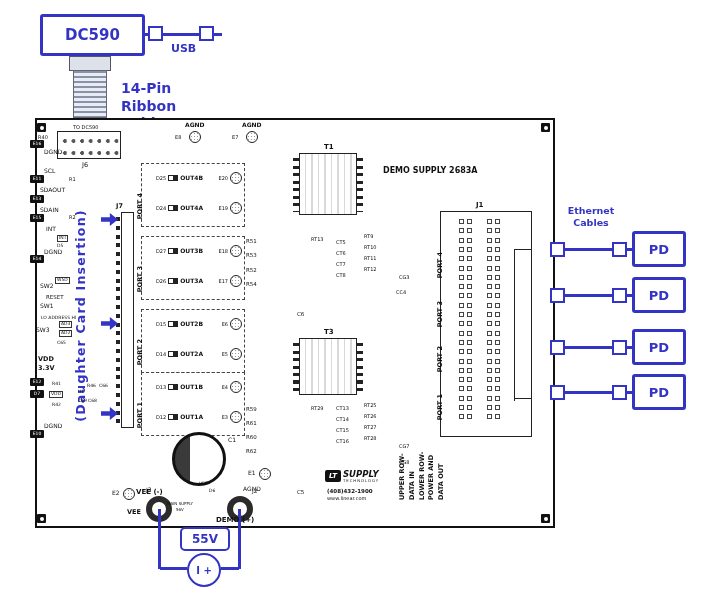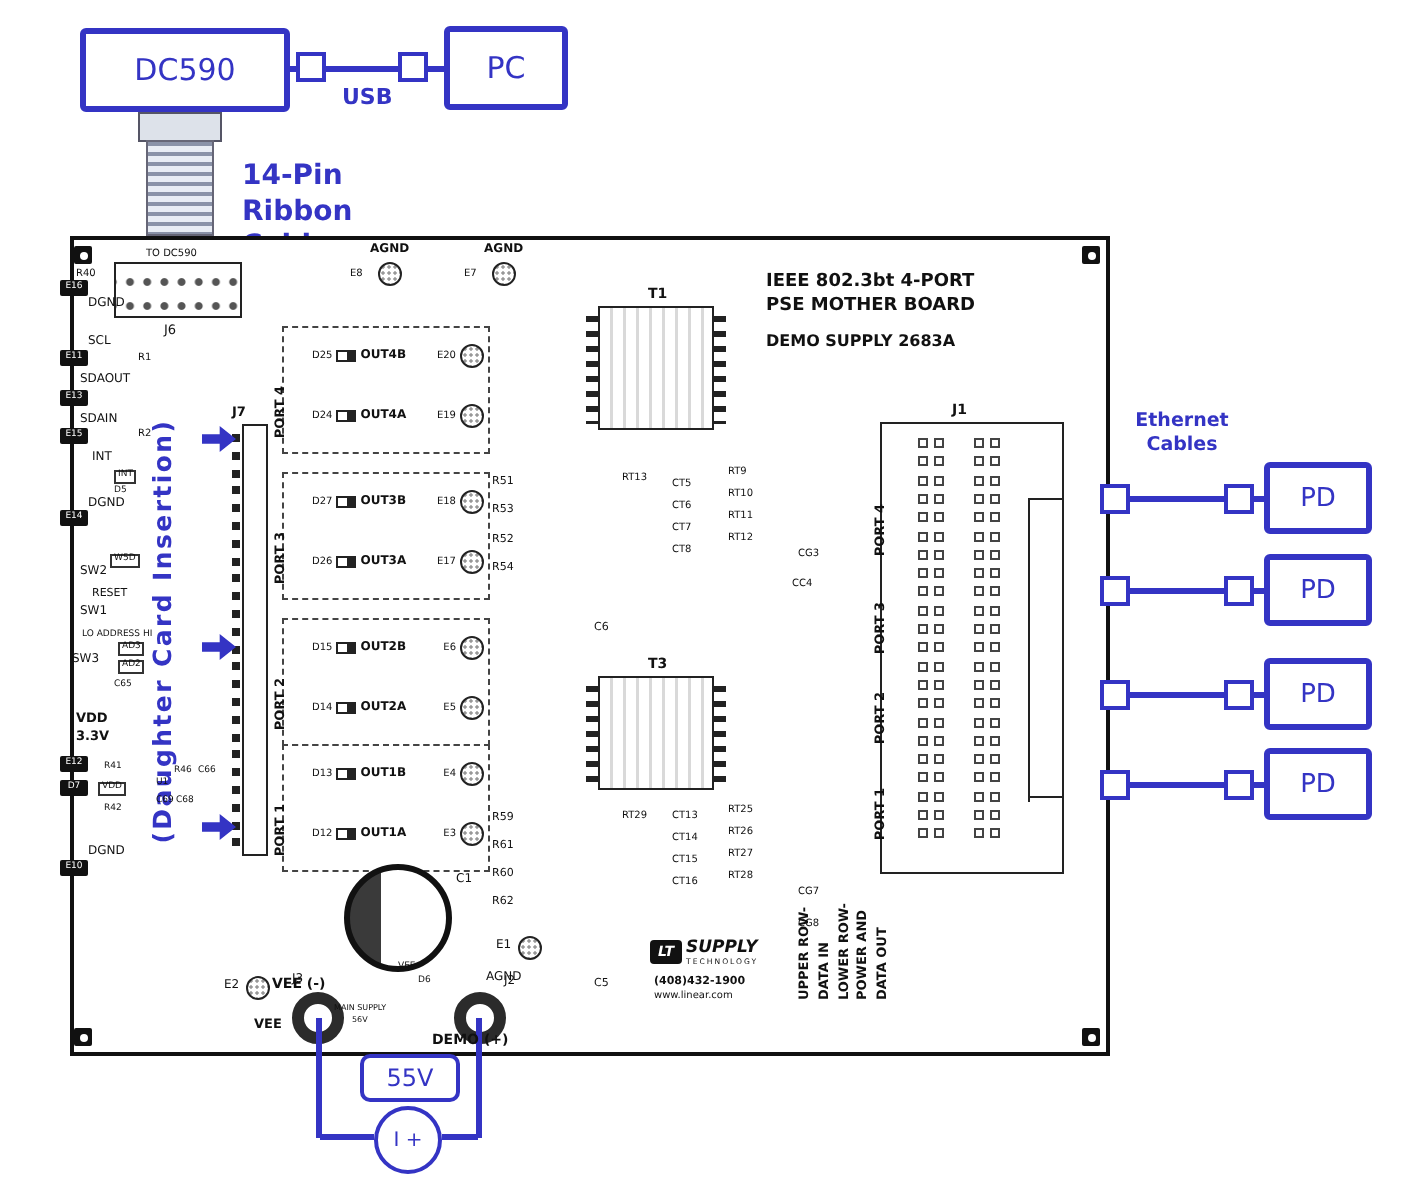--- a/index.html
+++ b/index.html
@@ -1,21 +1,21 @@
 <!DOCTYPE html>
 <html style="--acc: #3434c4;"><head>
 <meta charset="utf-8">
 <style>
   :root{ --acc:#3434c4; }
   *{margin:0;padding:0;box-sizing:border-box;}
   body{background:#fff;font-family:"DejaVu Sans",sans-serif;color:#111;}
   .canvas{position:relative;width:713px;height:597px;background:#fff;overflow:hidden;}
   .abs{position:absolute;}
   .bluebox{position:absolute;border:3px solid var(--acc);border-radius:3px;background:#fff;color:var(--acc);
-           font-weight:normal;display:flex;align-items:center;justify-content:center;text-align:right;}
+           font-weight:bold;display:flex;align-items:center;justify-content:center;text-align:right;}
   .bline{position:absolute;background:var(--acc);}
   .bsq{position:absolute;width:15px;height:15px;border:2.5px solid var(--acc);background:#fff;}
   .bluetext{position:absolute;color:var(--acc);font-weight:bold;white-space:pre-line;line-height:1.25;}
   .board{position:absolute;left:35px;top:118px;width:520px;height:410px;border:2px solid #111;background:#fff;}
   .hole{position:absolute;width:9px;height:9px;background:#111;border-radius:1px;}
   .hole::after{content:"";position:absolute;left:2.5px;top:2.5px;width:4px;height:4px;border-radius:50%;background:#fff;}
   .lbl{position:absolute;font-size:6px;line-height:1.1;white-space:nowrap;color:#111;}
   .lbl.b{font-weight:bold;}
   .lbl.bx{border:0.8px solid #333;padding:0 1px;background:#fff;}
   .epad{position:absolute;width:14px;height:8px;background:#111;color:#fff;font-size:4.5px;line-height:8px;text-align:center;border-radius:1px;}
@@ -49,38 +49,35 @@
 </head>
 <body>
 
 <div class="canvas">
 
   <div class="bluebox" style="left:40px;top:14px;width:105px;height:42px;font-size:15px">DC590</div>
   <div class="bline" style="left:145px;top:33px;width:77px;height:2.5px"></div>
   <div class="bsq" style="left:148px;top:26px"></div>
   <div class="bsq" style="left:199px;top:26px"></div>
   <div class="bluetext" style="left:171px;top:42px;font-size:11px">USB</div>
-  <div class="bluebox" style="left:222px;top:13px;width:62px;height:42px;font-size:15px">PC</div>
 
   <div class="ribbonhead"></div>
   <div class="ribbon"></div>
   <div class="bluetext" style="left:121px;top:80px;font-size:14px">14-Pin
 Ribbon
 Cable</div>
 
   <div class="board"></div>
   <div class="hole" style="left:37px;top:123px"></div>
   <div class="hole" style="left:541px;top:123px"></div>
   <div class="hole" style="left:37px;top:514px"></div>
   <div class="hole" style="left:541px;top:514px"></div>
 
   <div class="j6"></div>
 
-  <div class="lbl b" style="left:383px;top:136px;font-size:9px;white-space:pre-line;line-height:1.3">IEEE 802.3bt 4-PORT
-PSE MOTHER BOARD</div>
   <div class="lbl b" style="left:383px;top:167px;font-size:8px">DEMO SUPPLY 2683A</div>
 
   <span class="lbl b" style="left:185px;top:122px;font-size:6px">AGND</span>
   <span class="lbl" style="left:175px;top:135px;font-size:5px">E8</span>
   <i class="tpa" style="left:189px;top:131px"></i>
   <span class="lbl b" style="left:242px;top:122px;font-size:6px">AGND</span>
   <span class="lbl" style="left:232px;top:135px;font-size:5px">E7</span>
   <i class="tpa" style="left:246px;top:131px"></i>
 
   <span class="lbl b" style="left:324px;top:144px;font-size:7px">T1</span>

